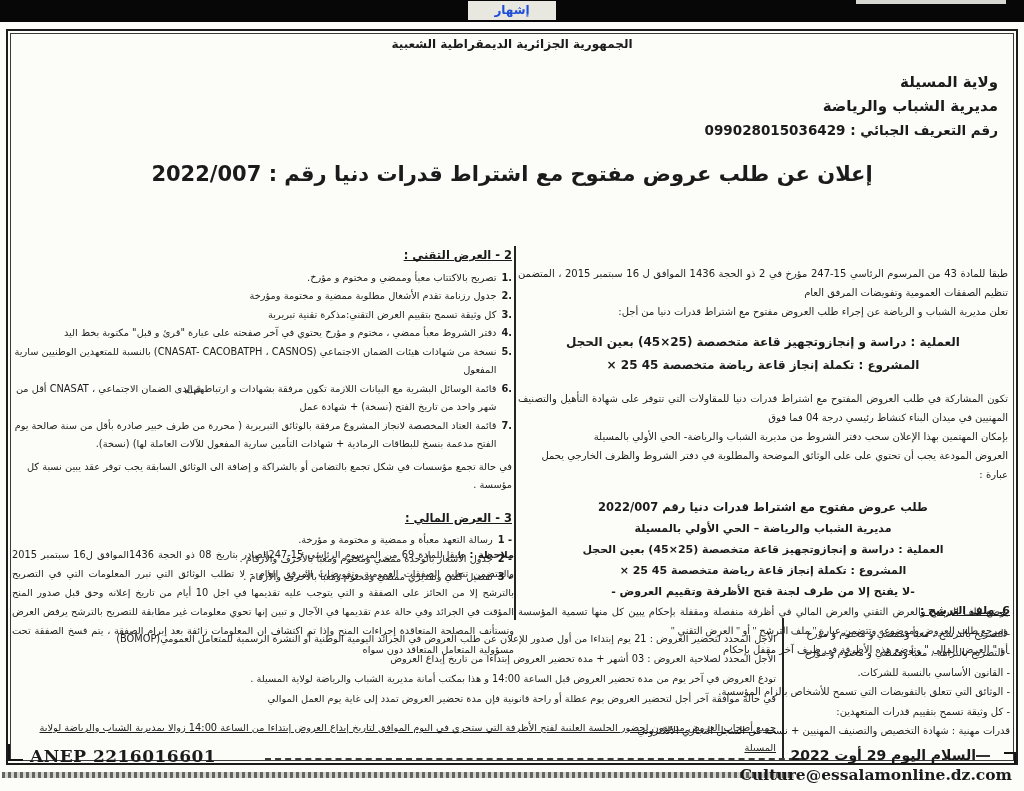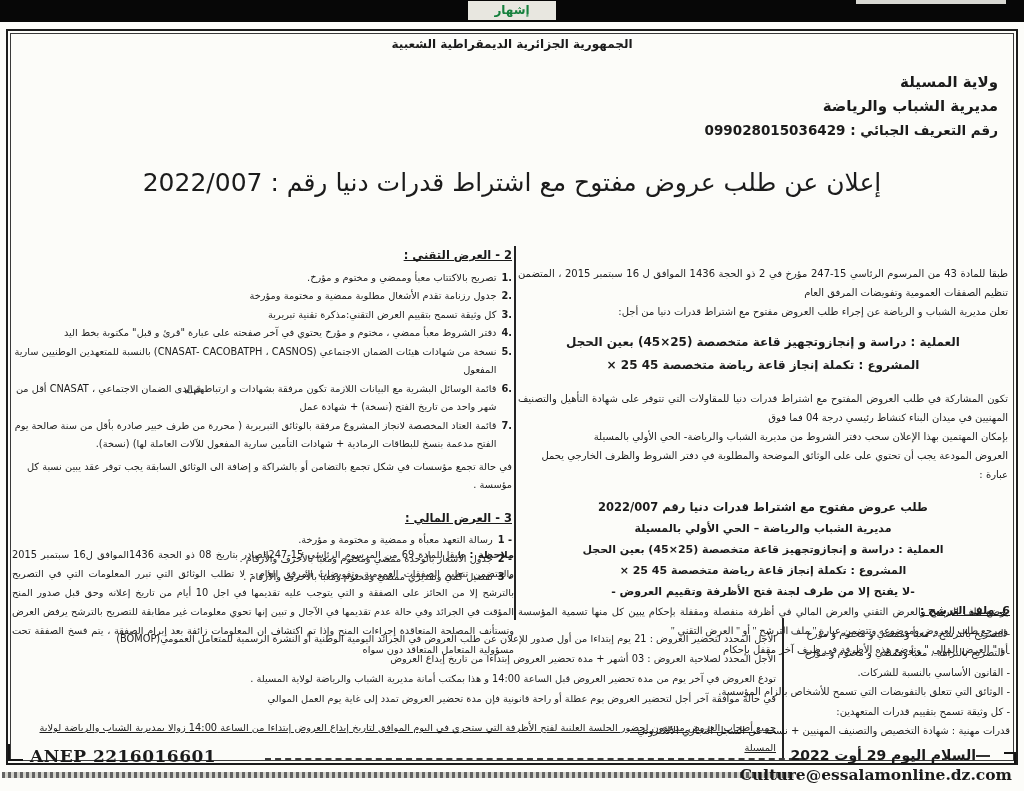--- a/index.html
+++ b/index.html
@@ -11,31 +11,31 @@
   }
   .page{
     position:relative;width:1024px;height:791px;
     background:#fcfcf9;color:#1b1b1b;
   }
   
   .banner{position:absolute;left:0;top:0;width:1024px;height:22px;background:#070707;}
   .banner-patch{
     position:absolute;left:50%;top:1px;transform:translateX(-50%);
     background:#e8e7e0;min-width:64px;height:19px;line-height:19px;
-    padding:0 12px;text-align:center;font-size:12px;font-weight:bold;color:#15803d;
+    padding:0 12px;text-align:center;font-size:12px;font-weight:bold;color:#1d4ed8;
   }
   .banner-notch{position:absolute;right:18px;top:0;width:150px;height:4px;background:#d8d8d2;}
   
   .frame{position:absolute;left:6px;top:29px;width:1008px;height:732px;border:2px solid #1c1c1c;}
   .frame::before{content:"";position:absolute;inset:2px;border:1px solid #3a3a3a;}
   
   .republic{position:absolute;left:0;right:0;top:37px;text-align:center;font-weight:bold;font-size:12px;}
   .agency{position:absolute;right:26px;top:70px;text-align:right;font-weight:bold;line-height:24px;font-size:15px;}
   .agency .tax{font-size:13.5px;}
-  .main-title{position:absolute;left:0;right:0;top:168px;margin:0;text-align:center;font-size:25px;font-weight:normal;}
+  .main-title{position:absolute;left:0;right:0;top:162px;margin:0;text-align:center;font-size:21px;font-weight:bold;}
   
   .col-right{position:absolute;right:16px;top:247px;width:490px;font-size:10px;line-height:19px;text-align:right;margin-top:17px;}
   .col-right p{margin:0;}
   .p-just{text-align:justify;text-align-last:right;}
   .op-lines{margin-top:10px;text-align:center;font-weight:bold;font-size:12px;line-height:23px;}
   .env-block{margin-top:13px;text-align:center;font-weight:bold;font-size:11px;line-height:21px;}
   .env-block .env-first{font-size:11.5px;}
   .fold{margin-top:13px;font-family:Liberation Serif, serif;}
   .divider1{position:absolute;left:514px;top:246px;width:2px;height:374px;background:#242424;}
   .divider2{position:absolute;left:782px;top:618px;width:2px;height:140px;background:#242424;}

